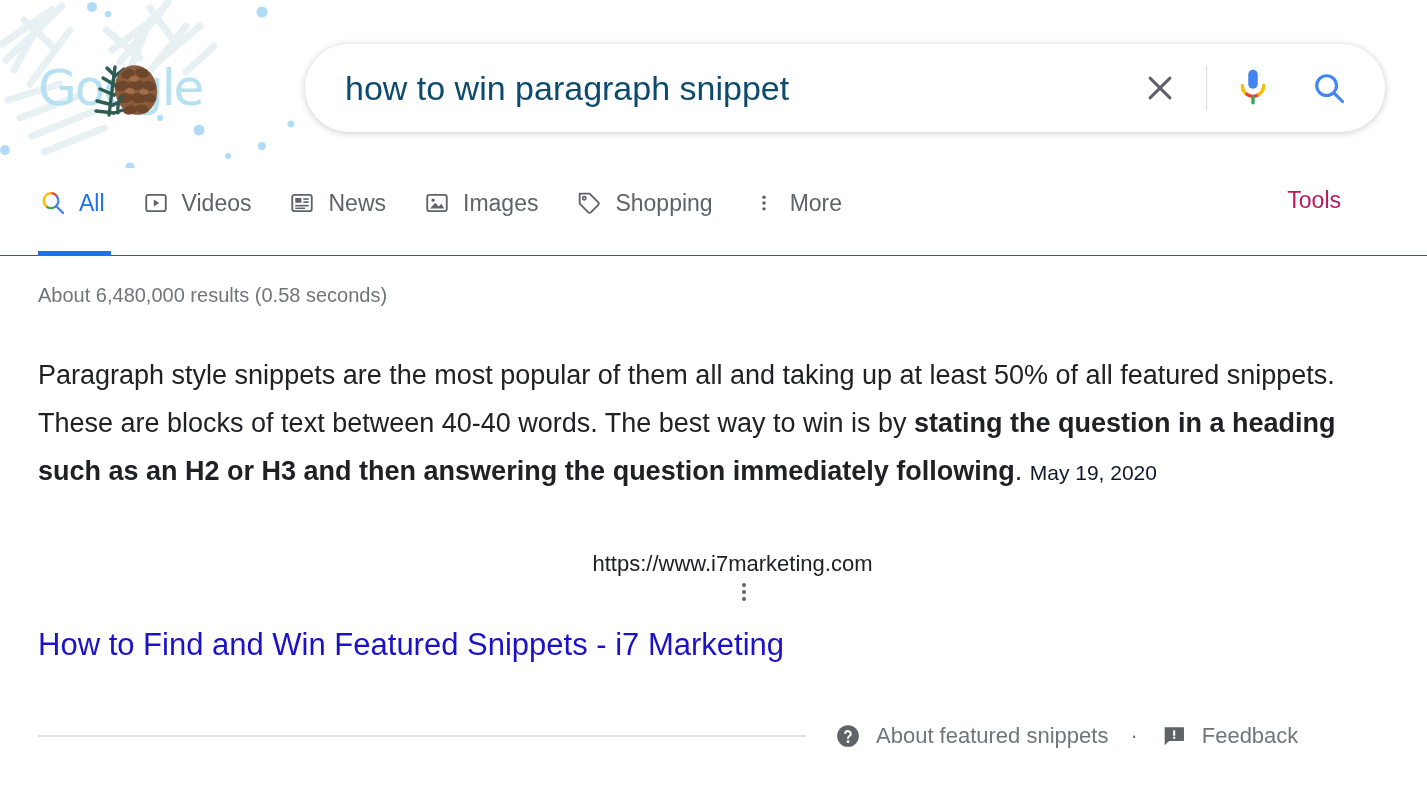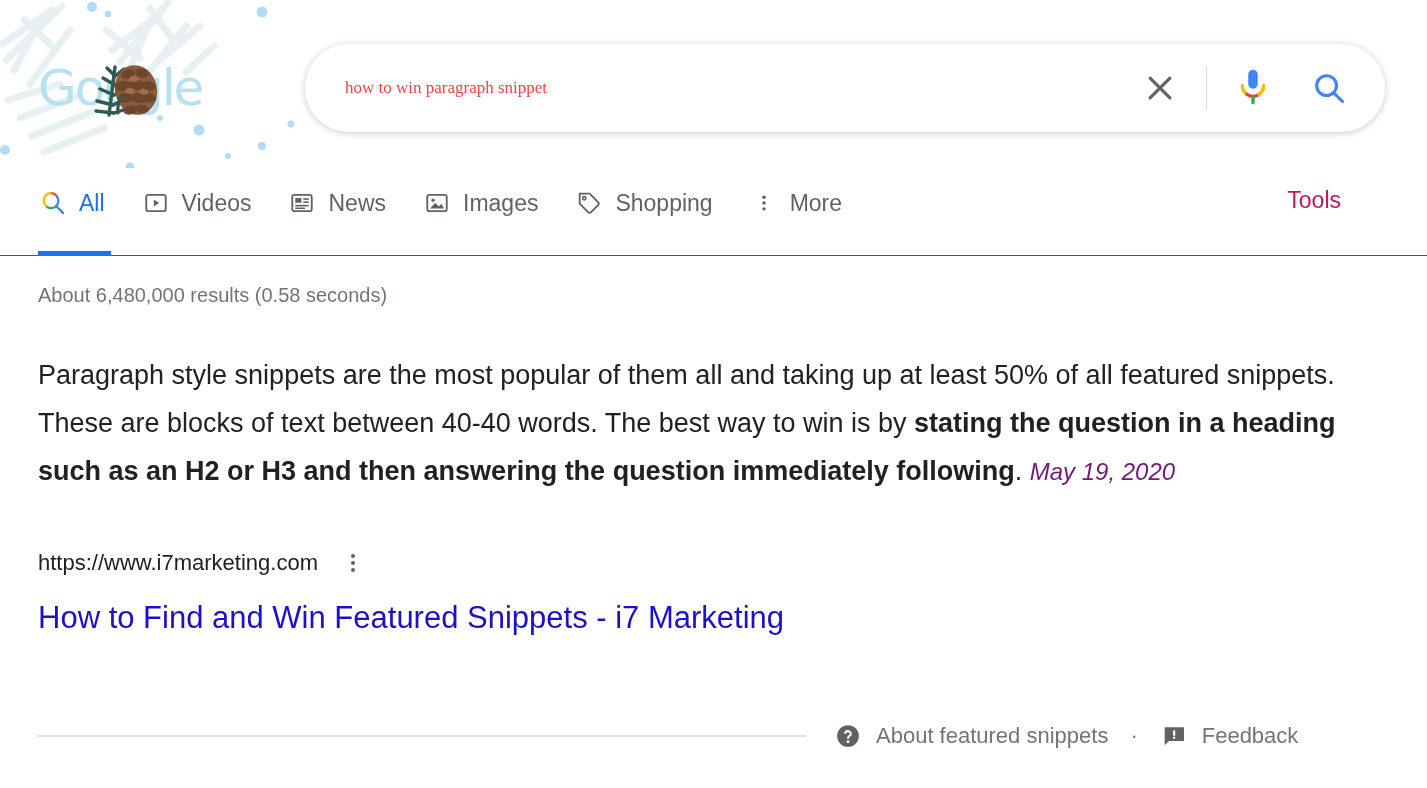--- a/index.html
+++ b/index.html
@@ -68,23 +68,23 @@
     box-shadow: 0 1px 7px rgba(32,33,36,0.24);
     display: flex;
     align-items: center;
     box-sizing: border-box;
     padding: 0 34px 0 40px;
   }
   .search-input {
     flex: 1;
     border: none;
     outline: none;
-    font-family: Liberation Serif, serif;
-    font-size: 17px;
-    color: #ef4444;
+    font-family: Liberation Sans, sans-serif;
+    font-size: 34px;
+    color: #0c4a6e;
     background: transparent;
     padding: 0;
     height: 40px;
     line-height: 40px;
   }
   .icon-btn {
     display: flex;
     align-items: center;
     justify-content: center;
     cursor: pointer;
@@ -164,30 +164,30 @@
   }
   .snippet-text {
     font-size: 27px;
     line-height: 48px;
     color: #202124;
     max-width: 1300px;
     margin: 0;
   }
   .snippet-text b { font-weight: 700; }
   .snippet-date {
-    color: #701a75;
-    font-size: 24px;
-    font-style: italic;
+    color: #0f172a;
+    font-size: 21px;
   }
   .source-block { margin-top: 52px; }
   .url-row {
     display: flex;
     align-items: center;
     font-size: 22px;
     line-height: 30px;
+    flex-direction: column;
   }
   .url-domain { color: #202124; }
   .url-path { color: #5f6368; }
   .kebab {
     margin-left: 22px;
     width: 26px;
     height: 26px;
     display: flex;
     flex-direction: column;
     align-items: center;

